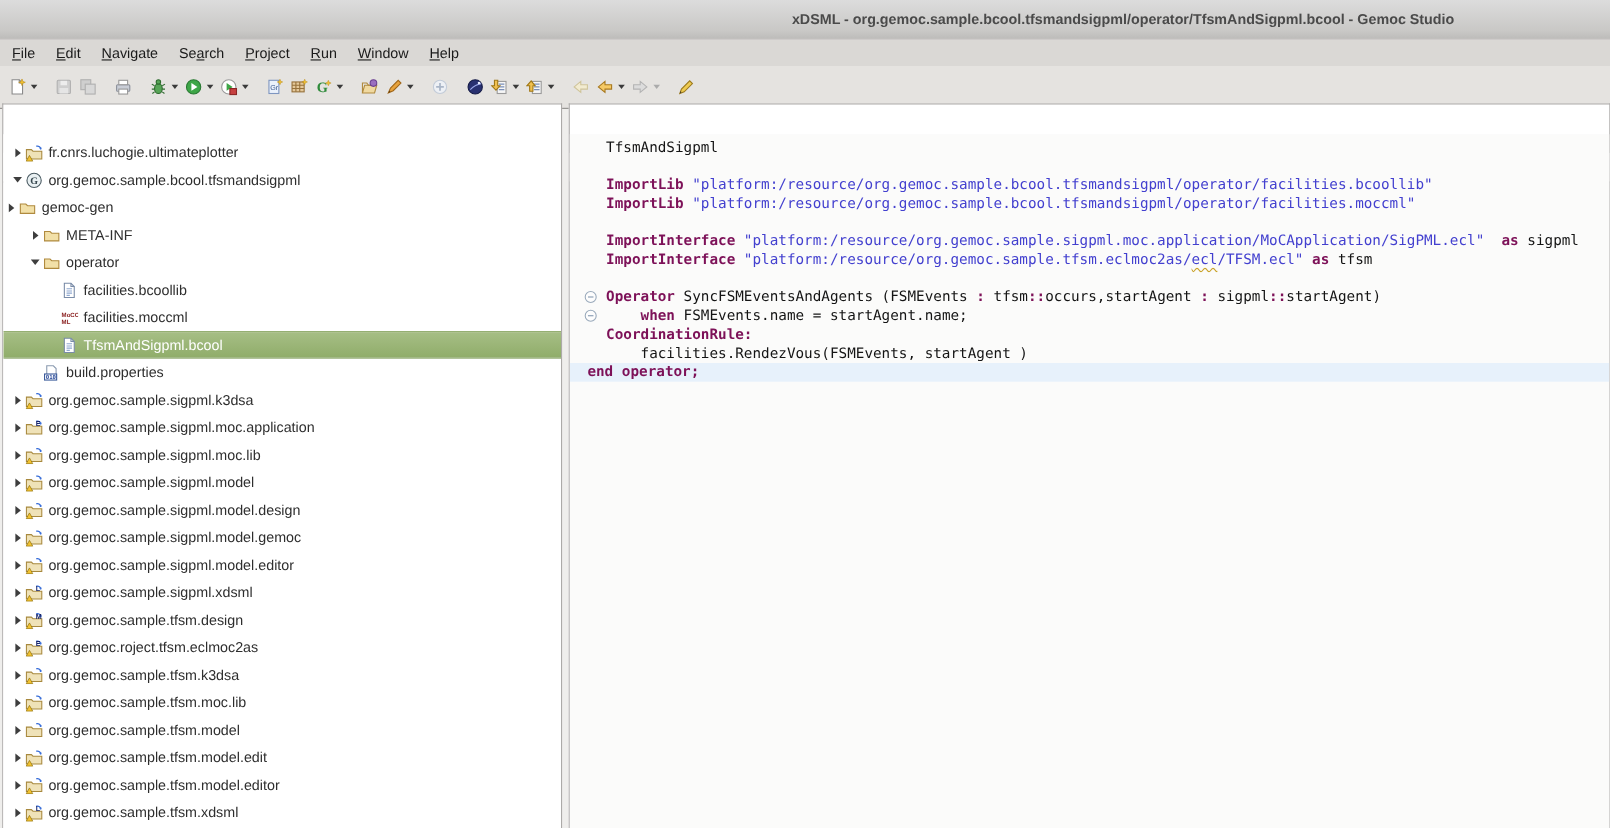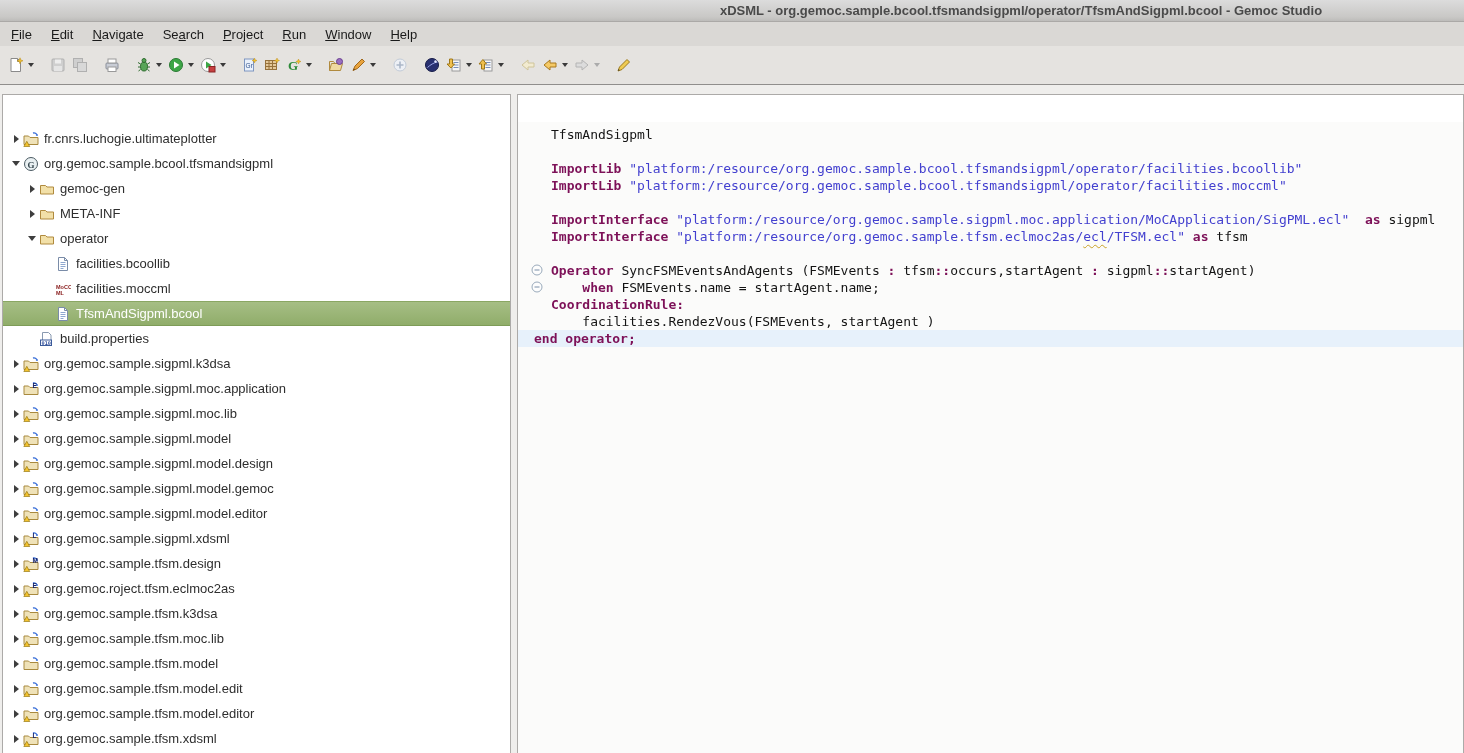--- a/index.html
+++ b/index.html
@@ -1,20 +1,20 @@
 <!DOCTYPE html>
 <html style="--selTop: #A6BE85; --selBot: #90AD6A; --kw: #7D1158; --str: #4340CF; --curline: #E7F1FB; --squig: #C9A227;"><head>
 <meta charset="utf-8">
 <style>
   html,body{margin:0;padding:0;background:#777;}
   *{box-sizing:border-box;}
   .window{position:relative;width:1464px;height:753px;background:#EFEEEC;overflow:hidden;
           font-family:"Liberation Sans","DejaVu Sans",sans-serif;font-size:13px;color:#2E2E2E;}
   
-  .titlebar{height:22px;background:linear-gradient(#DCDCDC,#C9C8C6 80%,#BDBCBA);
+  .titlebar{height:36px;background:linear-gradient(#DCDCDC,#C9C8C6 80%,#BDBCBA);
             border-bottom:1px solid #ABA9A7;display:flex;align-items:center;justify-content:center;}
   .title{position:relative;left:289px;font-weight:bold;color:#4A4A4A;font-size:13px;white-space:nowrap;}
   
   .menubar{height:24px;background:#DAD8D5;display:flex;align-items:center;padding-left:4px;}
   .menu-item{padding:2px 7px;margin-right:5px;color:#1A1A1A;cursor:default;}
   .menu-item u{text-decoration:underline;}
   
   .toolbar{height:39px;background:#E5E3E0;border-bottom:1px solid #908E8C;
            display:flex;align-items:center;padding-left:6px;}
   .tbtn{display:flex;align-items:center;padding:3px 2px;margin-right:2px;border-radius:3px;}
@@ -278,21 +278,21 @@
         <div class="tree-row" style="padding-left: 6px;">
           <span class="arr">
             <span class="open"></span>
           </span>
           <span class="icon"><svg width="16" height="16" viewBox="0 0 16 16" xmlns="http://www.w3.org/2000/svg">
               <circle cx="8" cy="8" r="6.5" fill="#E9F0F2" stroke="#4A5A62"></circle>
               <text x="4.6" y="11.5" font-size="9" font-weight="bold" fill="#37474F" font-family="serif">G</text>
             </svg></span>
           <span class="lbl">org.gemoc.sample.bcool.tfsmandsigpml</span>
         </div>
-        <div class="tree-row" style="padding-left: 22px;">
+        <div class="tree-row" style="">
           <span class="arr">
             <span class="closed"></span>
           </span>
           <span class="icon"><svg width="16" height="16" viewBox="0 0 16 16" xmlns="http://www.w3.org/2000/svg">
               <path d="M1.5 13V4.5h5L8 6h6.5v7z" fill="#F2E0A8" stroke="#B08A3E"></path>
             </svg></span>
           <span class="lbl">gemoc-gen</span>
         </div>
         <div class="tree-row" style="padding-left: 22px;">
           <span class="arr">

